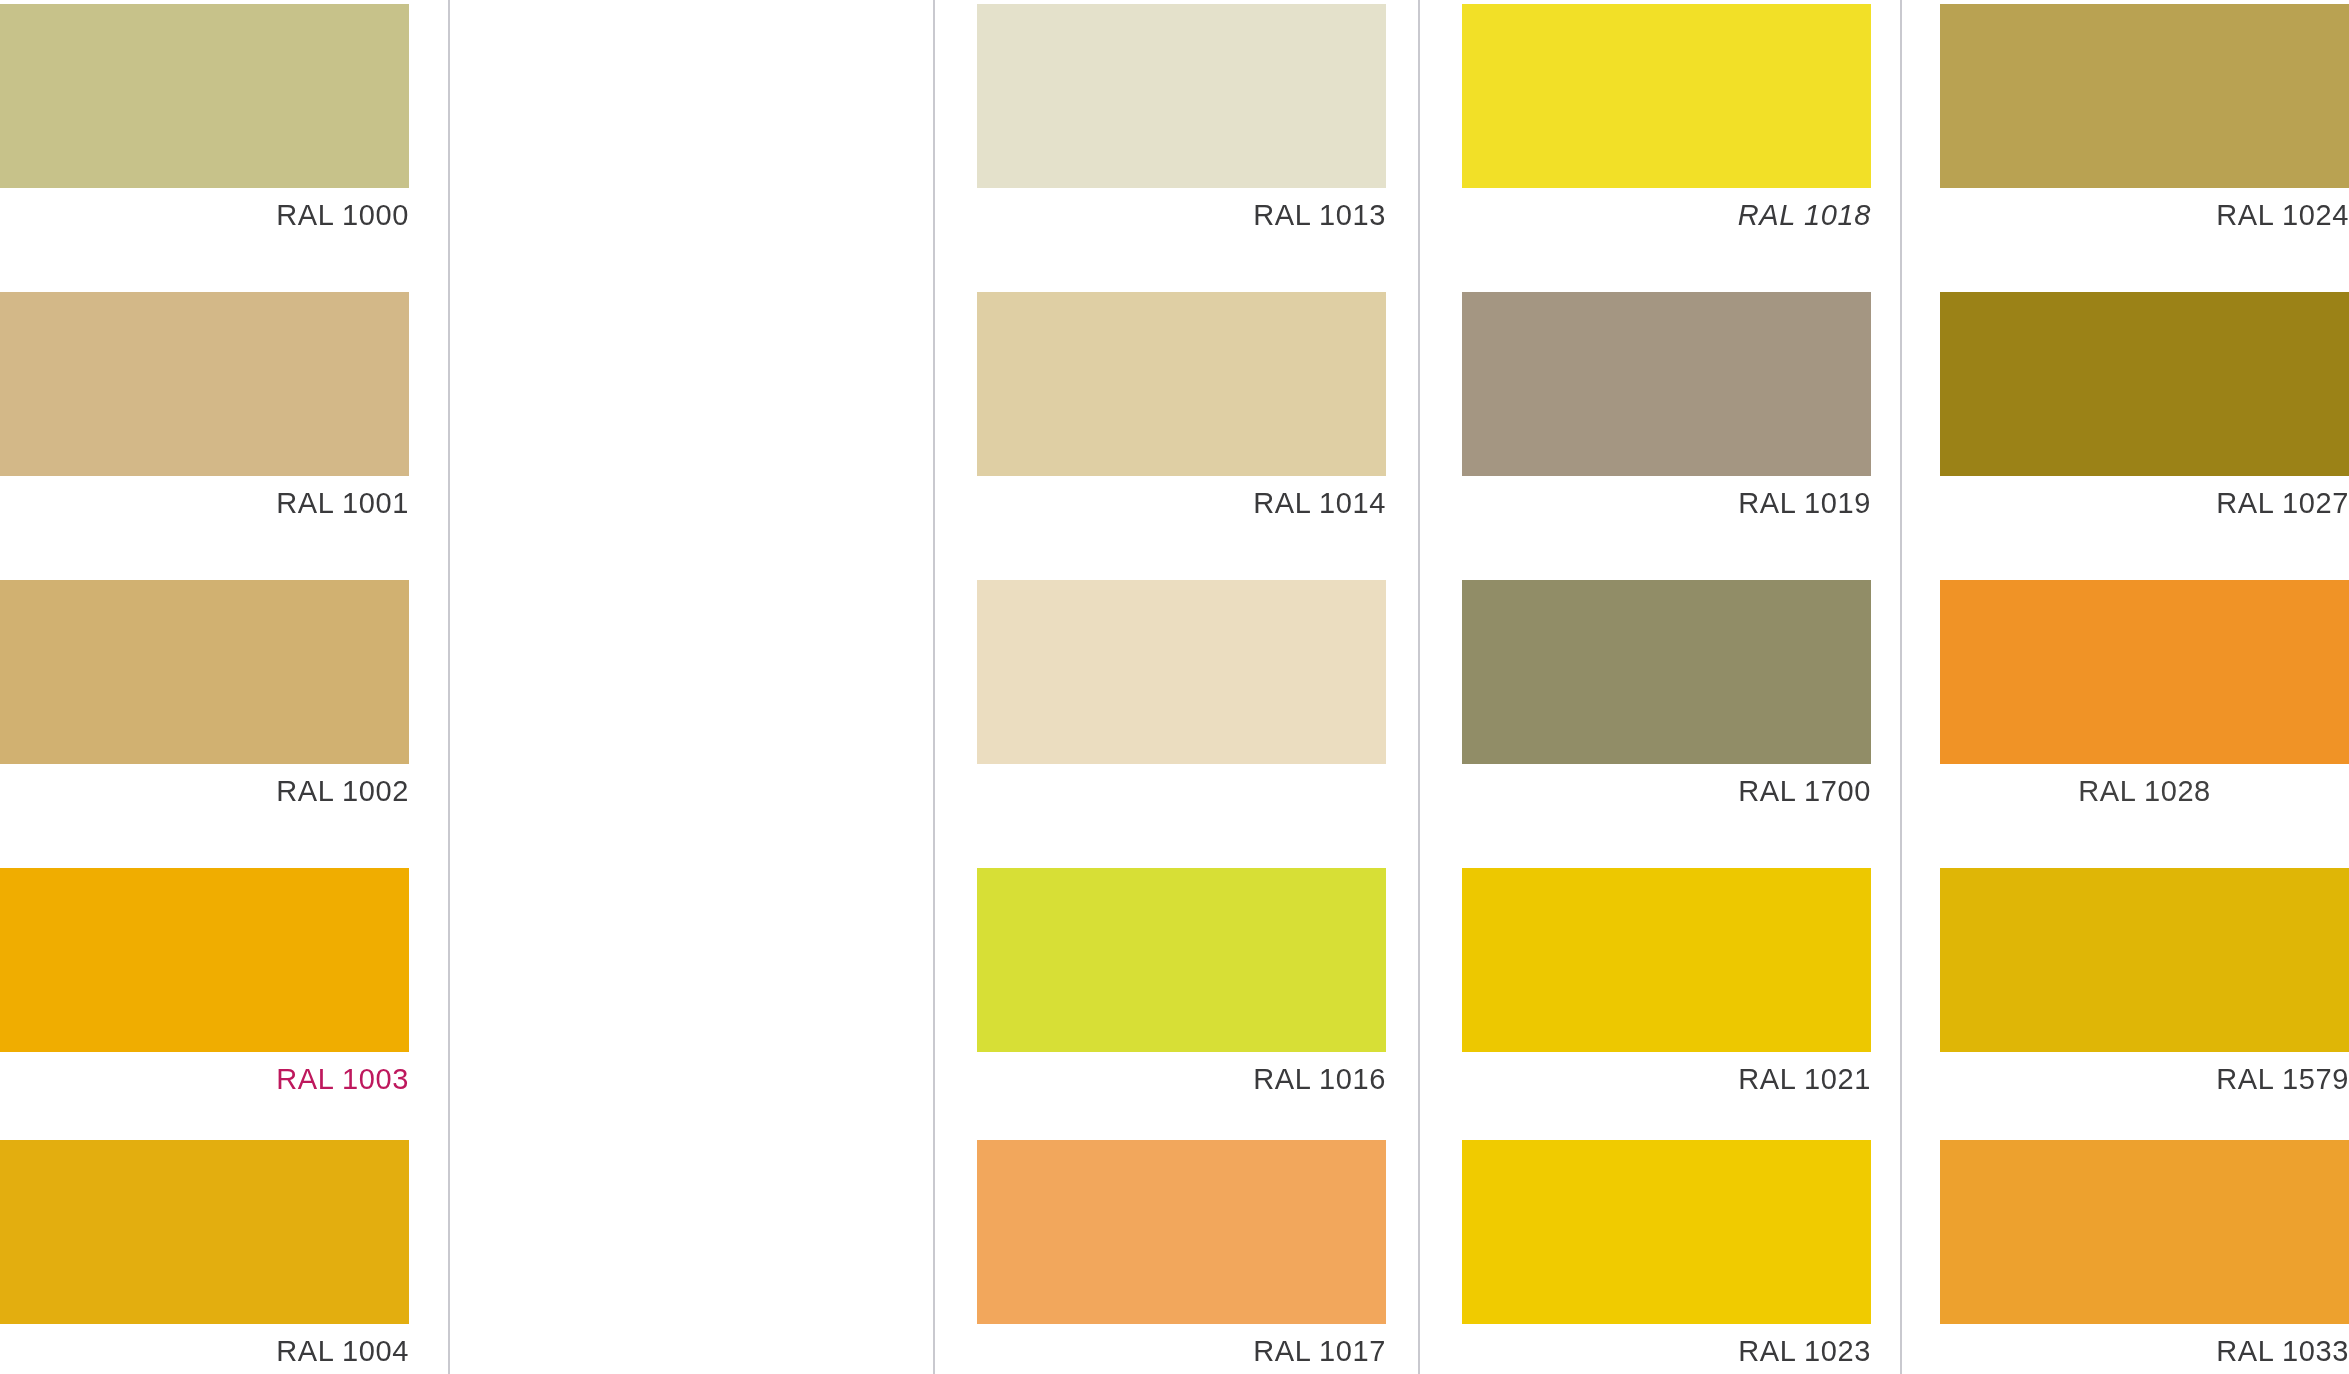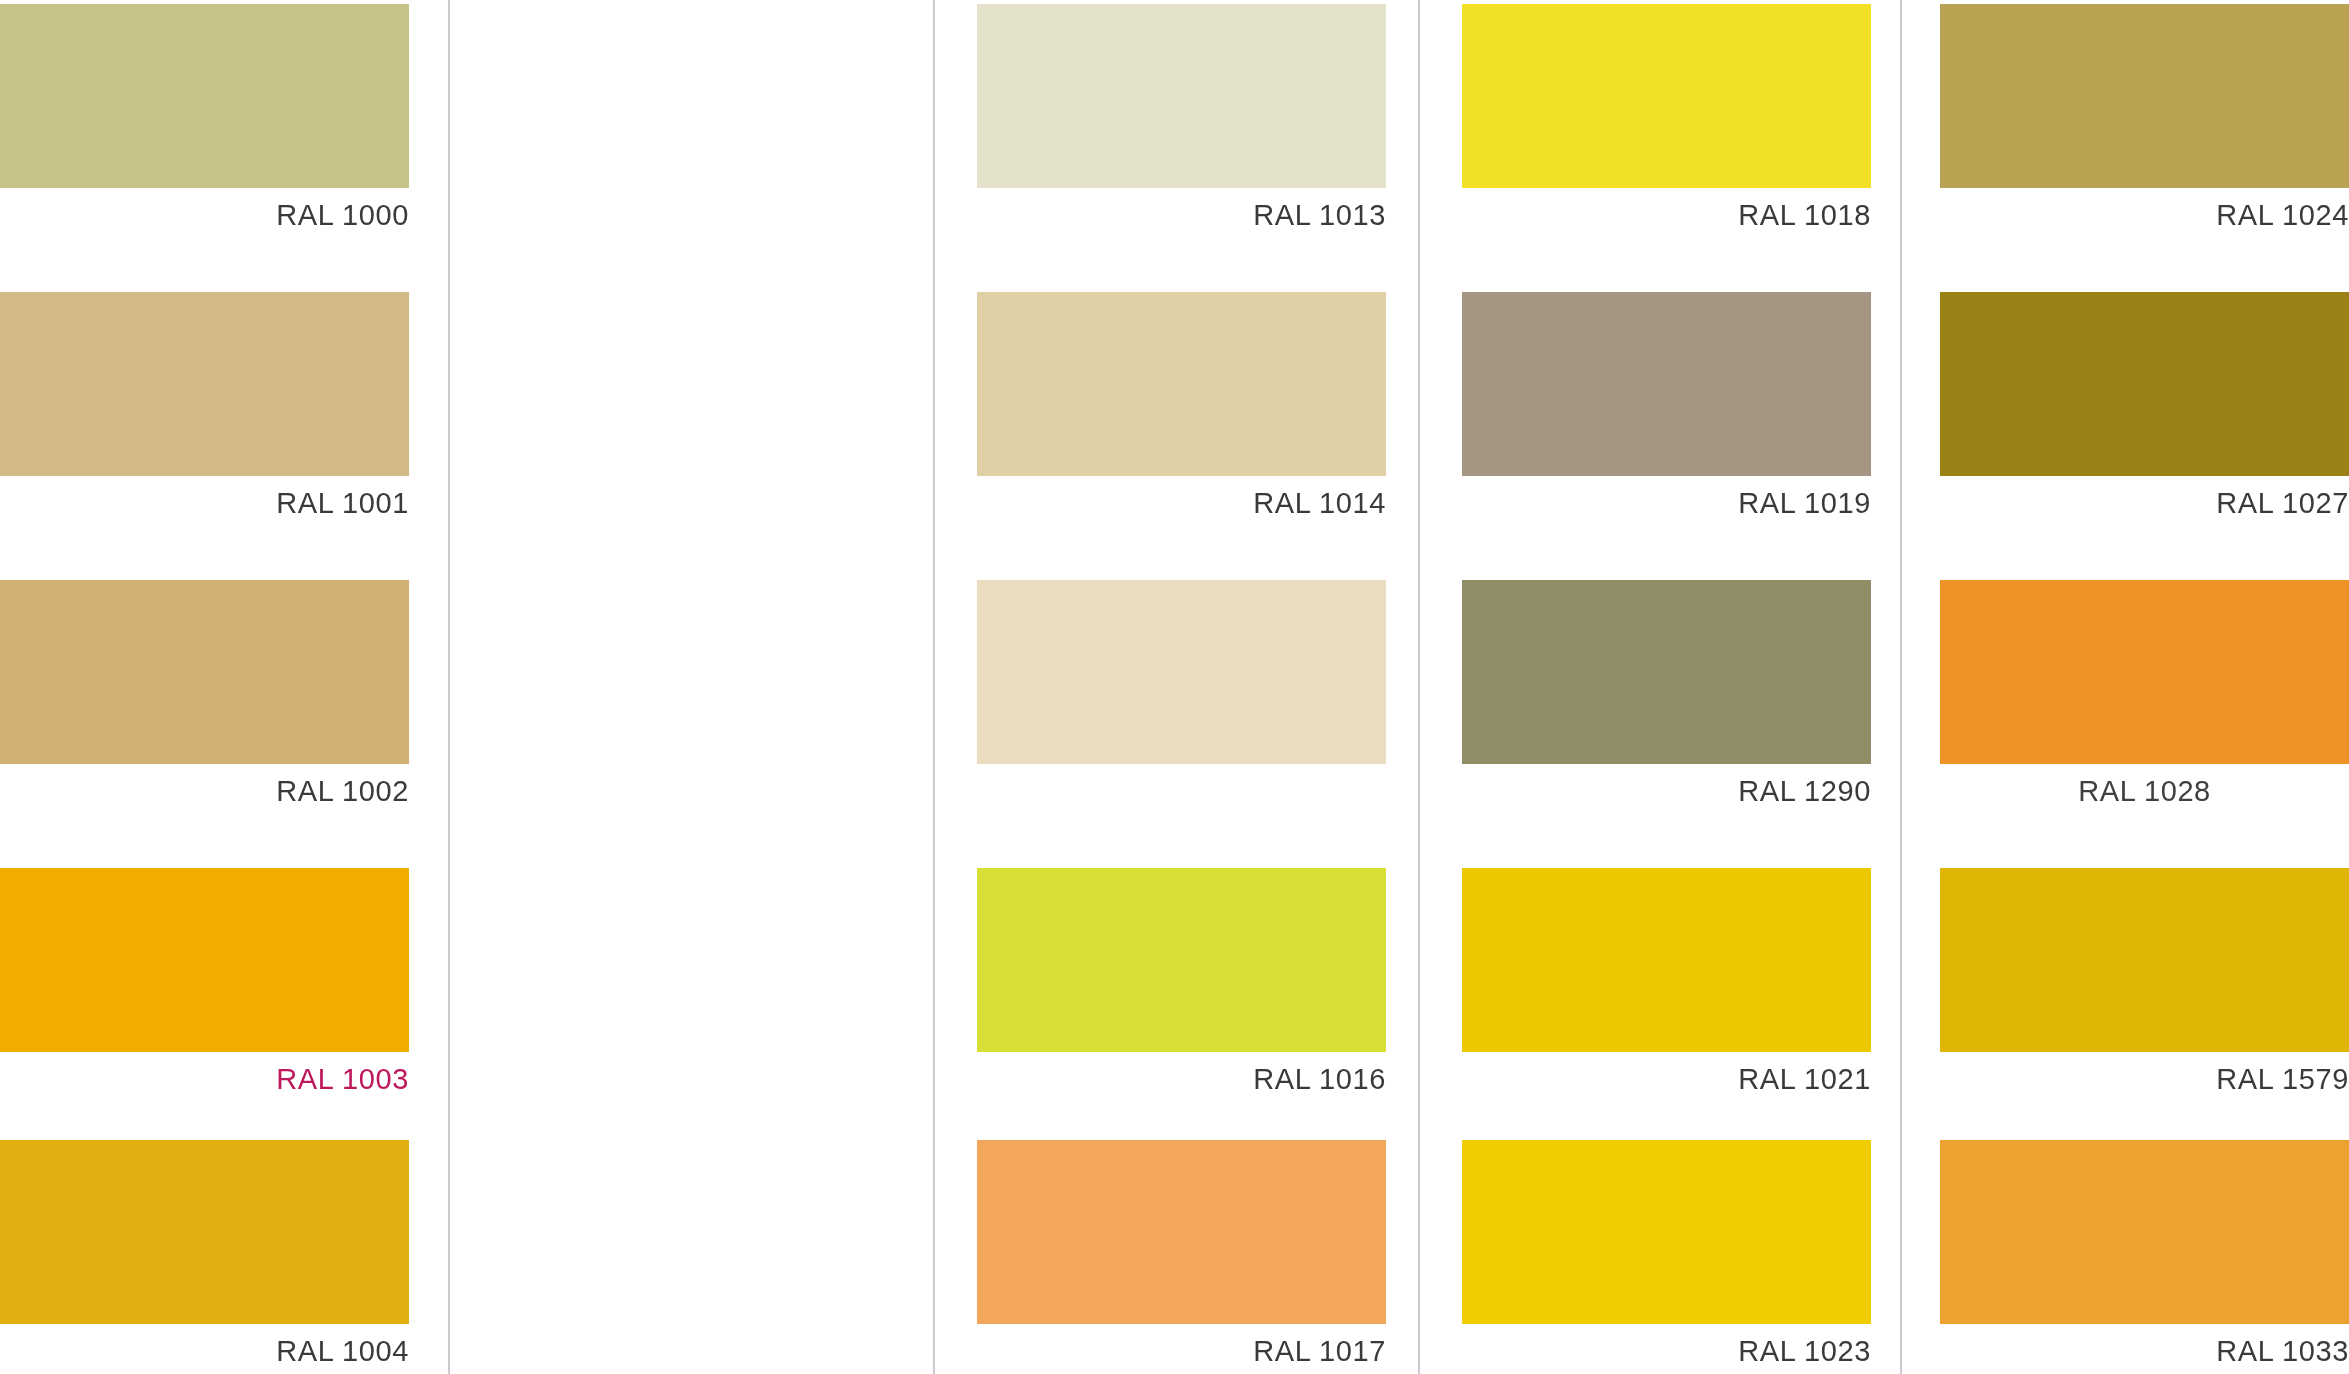--- a/index.html
+++ b/index.html
@@ -113,31 +113,31 @@
       <div class="cell" style="top: 868px; height: 238px;">
         <div class="swatch" title="#d7df36" style="height: 184px; background: rgb(215, 223, 54);"></div>
         <div class="caption" style="top: 184px; color: rgb(58, 58, 60);">RAL 1016</div>
       </div>
       <div class="cell" style="top: 1140px; height: 238px;">
         <div class="swatch" title="#f2a75c" style="height: 184px; background: rgb(242, 167, 92);"></div>
         <div class="caption" style="top: 184px; color: rgb(58, 58, 60);">RAL 1017</div>
       </div>
     </div>
     <div class="column" style="left: 1462px; width: 409px;">
-      <div class="cell" style="top: 4px; height: 238px;">
+      <div class="cell" style="top: 4px; height: 238px; font-style: italic;">
         <div class="swatch" title="#f2e027" style="height: 184px; background: rgb(242, 224, 39);"></div>
         <div class="caption" style="top: 184px; color: rgb(58, 58, 60);">RAL 1018</div>
       </div>
       <div class="cell" style="top: 292px; height: 238px;">
         <div class="swatch" title="#a49682" style="height: 184px; background: rgb(164, 150, 130);"></div>
         <div class="caption" style="top: 184px; color: rgb(58, 58, 60);">RAL 1019</div>
       </div>
       <div class="cell" style="top: 580px; height: 238px;">
         <div class="swatch" title="#918d67" style="height: 184px; background: rgb(145, 141, 103);"></div>
-        <div class="caption" style="top: 184px; color: rgb(58, 58, 60);">RAL 1290</div>
+        <div class="caption" style="top: 184px; color: rgb(58, 58, 60);">RAL 1700</div>
       </div>
       <div class="cell" style="top: 868px; height: 238px;">
         <div class="swatch" title="#edc800" style="height: 184px; background: rgb(237, 200, 0);"></div>
         <div class="caption" style="top: 184px; color: rgb(58, 58, 60);">RAL 1021</div>
       </div>
       <div class="cell" style="top: 1140px; height: 238px;">
         <div class="swatch" title="#f0cb00" style="height: 184px; background: rgb(240, 203, 0);"></div>
         <div class="caption" style="top: 184px; color: rgb(58, 58, 60);">RAL 1023</div>
       </div>
     </div>

